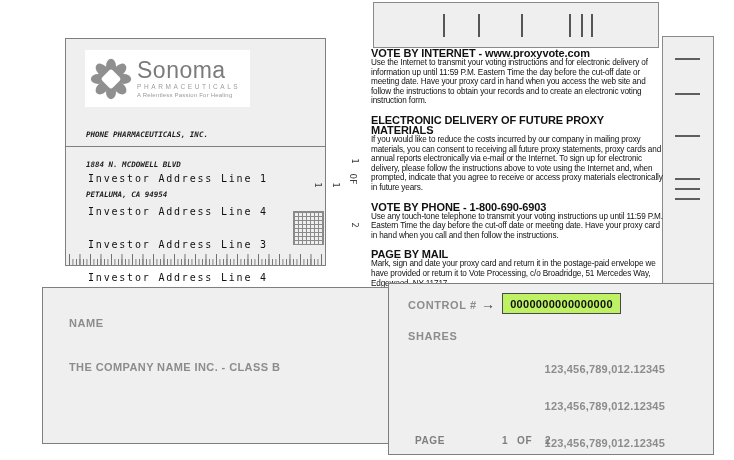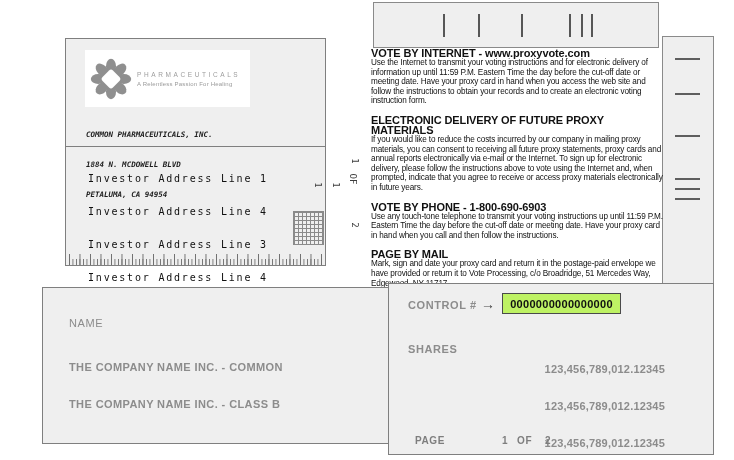--- a/index.html
+++ b/index.html
@@ -54,34 +54,34 @@
   .hdash.d4{top:141px}.hdash.d5{top:151px}.hdash.d6{top:161px}
 
   
   .instructions{position:absolute;left:371px;top:48px;width:292px;color:#111;}
   .instructions h3{margin:0;font-size:11px;font-weight:bold;line-height:10px;letter-spacing:-0.1px;}
   .instructions p{margin:0 0 9px 0;font-size:8.2px;line-height:9.6px;letter-spacing:-0.15px;}
 
   
   .names-box{position:absolute;left:42px;top:287px;width:347px;height:155px;
              background:#efefef;border:1px solid #7f7f7f;}
-  .name-label{position:absolute;left:26px;top:29px;font-size:11px;font-weight:normal;
+  .name-label{position:absolute;left:26px;top:29px;font-size:11px;font-weight:bold;
               color:#8c8c8c;letter-spacing:0.6px;}
   .name-rows{position:absolute;left:26px;top:48px;font-size:11px;font-weight:bold;
              color:#8c8c8c;line-height:12.4px;letter-spacing:0.4px;white-space:pre;}
   .control-box{position:absolute;left:388px;top:283px;width:324px;height:170px;
                background:#efefef;border:1px solid #7f7f7f;}
   .control-label{position:absolute;left:19px;top:15px;font-size:11px;font-weight:bold;
                  color:#8c8c8c;letter-spacing:0.6px;}
   .control-arrow{position:absolute;left:92px;top:12px;font-size:14px;color:#444;}
   .control-value{position:absolute;left:113px;top:9px;width:117px;height:19px;
                  background:#bef264;border:1px solid #4a4a4a;
                  font-size:11px;font-weight:bold;color:#111;letter-spacing:0.3px;
                  display:flex;align-items:center;justify-content:center;}
-  .shares-label{position:absolute;left:19px;top:59px;font-size:11px;font-weight:bold;
+  .shares-label{position:absolute;left:19px;top:46px;font-size:11px;font-weight:bold;
                 color:#8c8c8c;letter-spacing:0.6px;}
   .share-rows{position:absolute;left:130px;top:54px;width:146px;text-align:right;
               font-size:11px;font-weight:bold;color:#8c8c8c;line-height:12.4px;
               letter-spacing:0.2px;white-space:pre;}
   .page-row{position:absolute;left:0;bottom:7px;width:100%;height:12px;
             font-size:10px;font-weight:bold;color:#7e7e7e;}
   .page-row span{position:absolute;top:0;}
   .pg-label{left:26px;letter-spacing:0.6px;}
   .pg-cur{left:113px;}
   .pg-of{left:128px;letter-spacing:0.6px;}
@@ -101,26 +101,27 @@
           <ellipse cx="24" cy="10" rx="5.5" ry="8" transform="rotate(90 24 24)"></ellipse>
           <ellipse cx="24" cy="10" rx="5.5" ry="8" transform="rotate(135 24 24)"></ellipse>
           <ellipse cx="24" cy="10" rx="5.5" ry="8" transform="rotate(180 24 24)"></ellipse>
           <ellipse cx="24" cy="10" rx="5.5" ry="8" transform="rotate(225 24 24)"></ellipse>
           <ellipse cx="24" cy="10" rx="5.5" ry="8" transform="rotate(270 24 24)"></ellipse>
           <ellipse cx="24" cy="10" rx="5.5" ry="8" transform="rotate(315 24 24)"></ellipse>
         </g>
         <rect x="16" y="16" width="16" height="16" rx="3" fill="#ffffff" transform="rotate(45 24 24)"></rect>
       </svg>
       <div class="logo-text">
+        <div class="logo-name">Sonoma</div>
         <div class="logo-sub">PHARMACEUTICALS</div>
         <div class="logo-tag">A Relentless Passion For Healing</div>
       </div>
     </div>
     <div class="return-addr">
-      <div>COMMON PHARMACEUTICALS, INC.</div>
+      <div>PHONE PHARMACEUTICALS, INC.</div>
       <div>1884 N. MCDOWELL BLVD</div>
       <div>PETALUMA, CA 94954</div>
     </div>
     <div class="env-divider"></div>
     <div class="recipient">
       <div>Investor Address Line 1</div>
       <div>Investor Address Line 4</div>
       <div>Investor Address Line 3</div>
       <div>Investor Address Line 4</div>
       <div>Investor Address Line 5</div>
@@ -163,21 +164,20 @@
     <p>If you would like to reduce the costs incurred by our company in mailing proxy materials, you can consent to receiving all future proxy statements, proxy cards and annual reports electronically via e-mail or the Internet. To sign up for electronic delivery, please follow the instructions above to vote using the Internet and, when prompted, indicate that you agree to receive or access proxy materials electronically in future years.</p>
     <h3>VOTE BY PHONE - 1-800-690-6903</h3>
     <p>Use any touch-tone telephone to transmit your voting instructions up until 11:59 P.M. Eastern Time the day before the cut-off date or meeting date. Have your proxy card in hand when you call and then follow the instructions.</p>
     <h3>PAGE BY MAIL</h3>
     <p>Mark, sign and date your proxy card and return it in the postage-paid envelope we have provided or return it to Vote Processing, c/o Broadridge, 51 Mercedes Way, Edgewood, NY 11717.</p>
   </div>
 
   <div class="names-box">
     <div class="name-label">NAME</div>
     <div class="name-rows">
-      <div>THE COMPANY NAME INC. - COMMON</div>
       <div>THE COMPANY NAME INC. - CLASS B</div>
       
       
       
       
       
     </div>
   </div>
 
   <div class="control-box">

